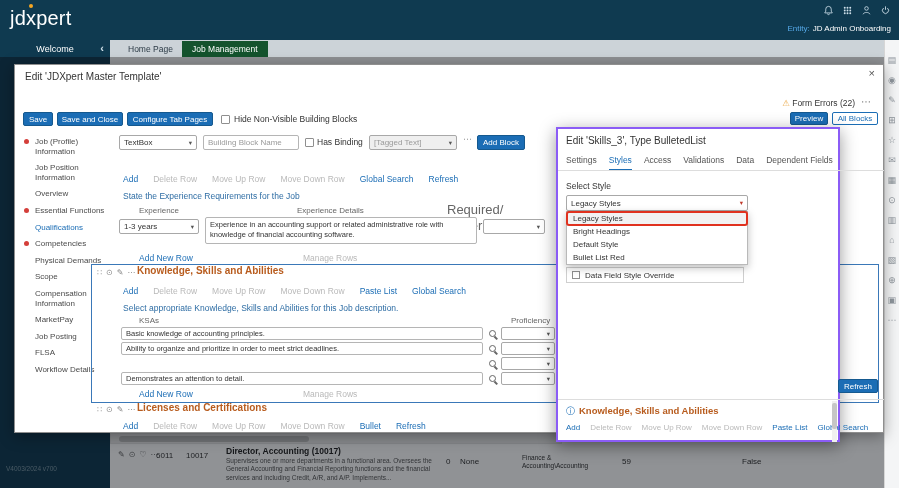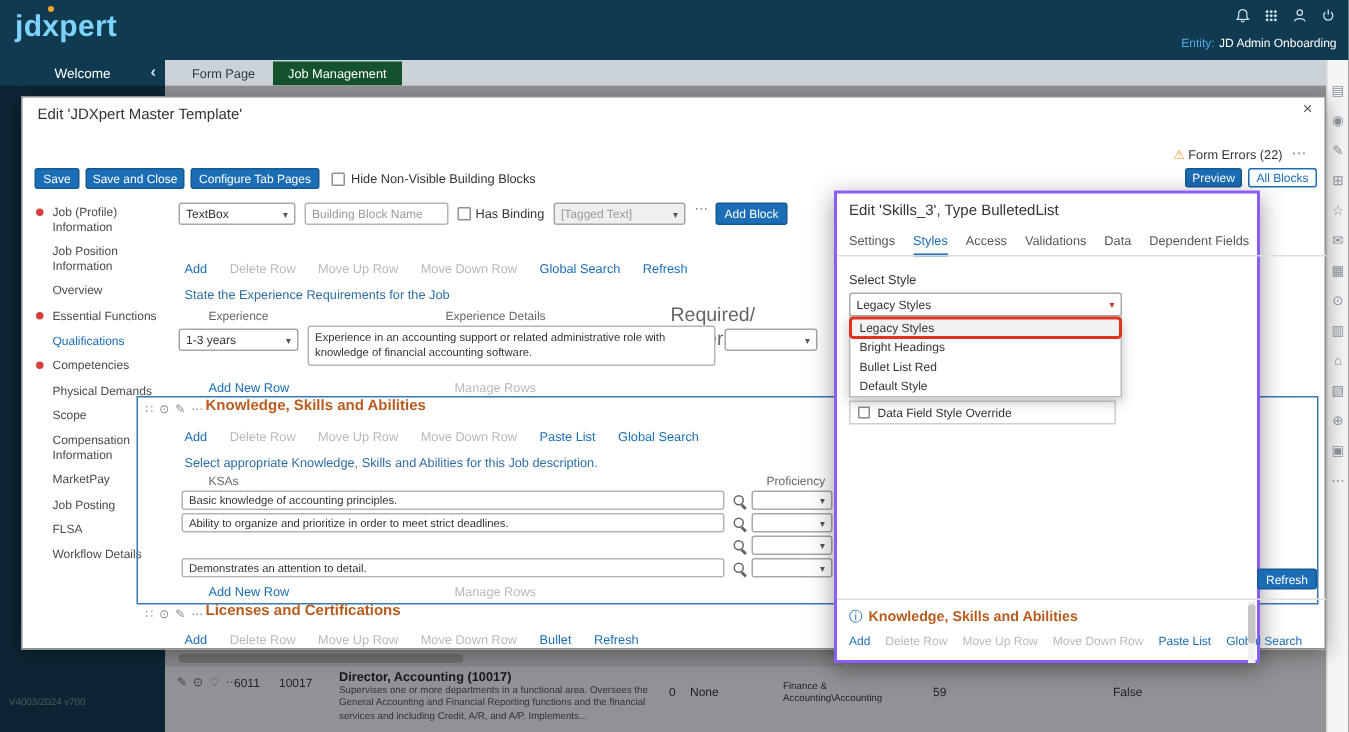--- a/index.html
+++ b/index.html
@@ -1,21 +1,21 @@
 <!DOCTYPE html>
 <html><head>
 <meta charset="utf-8">
 <style>
   *{box-sizing:border-box;margin:0;padding:0}
   html,body{width:899px;height:488px}
   body{position:relative;overflow:hidden;background:#fff;font-family:"Liberation Sans",sans-serif;box-shadow:inset 0 0 0 1px #1c1c1c}
 
   
   .header{position:absolute;left:0;top:0;width:899px;height:40px;background:#0f3a50;z-index:2}
-  .logo{position:absolute;left:10px;top:7px;color:#7dd3fc;font-size:20px;font-weight:bold;letter-spacing:.2px}
+  .logo{position:absolute;left:10px;top:7px;color:#ffffff;font-size:20px;font-weight:normal;letter-spacing:.2px}
   .logo-x{position:relative;display:inline-block}
   .logo-dot{position:absolute;left:50%;top:-3px;width:4px;height:4px;margin-left:-2px;border-radius:50%;background:#f5a623}
   .hdr-icons{position:absolute;right:8px;top:5px;display:flex;gap:8px}
   .hdr-icons svg{width:11px;height:11px;display:block}
   .entity{position:absolute;right:8px;top:24px;font-size:8px;color:#fff;white-space:nowrap}
   .entity-label{color:#56a9e8;margin-right:3px}
 
   
   .sidebar{position:absolute;left:0;top:40px;width:110px;height:448px;background:#0f3a50;z-index:1}
   .sidebar-head{position:relative;height:17px;color:#fff;font-size:9px;display:flex;align-items:center;justify-content:center}
@@ -144,21 +144,21 @@
 
 <div class="sidebar">
   <div class="sidebar-head">
     <span>Welcome</span>
     <span class="collapse">‹</span>
   </div>
   <div class="version">V4003/2024 v700</div>
 </div>
 
 <div class="tabsbar">
-  <div class="tab" style="left:8px">Form Page</div>
+  <div class="tab" style="left:8px">Home Page</div>
   <div class="tab active" style="left:72px">Job Management</div>
 </div>
 
 <div class="main-bg"></div>
 
 <div class="bgtable">
   <div class="hscroll">
       <div class="hthumb"></div>
     </div>
   <div class="bg-abs" style="left:8px;top:17px;display:flex;gap:4px;color:#666">
@@ -333,22 +333,22 @@
   </div>
   <div class="ptabline"></div>
   <div class="plabel">Select Style</div>
   <div class="sel" style="left:8px;top:66px;width:182px;height:16px">
     <span>Legacy Styles</span>
       <span class="caret red">▾</span>
   </div>
   <div class="plist">
     <div class="opt hl">Legacy Styles</div>
     <div class="opt">Bright Headings</div>
+    <div class="opt">Default Style</div>
     <div class="opt">Bullet List Red</div>
-    <div class="opt">Default Style</div>
   </div>
   <div class="redbox" style="left:8px;top:82px;width:182px;height:15px;position:absolute;z-index:4"></div>
   <div class="override">
     <span class="box"></span>
     <span>Data Field Style Override</span>
   </div>
   <div class="btn fill" style="left:280px;top:250px;width:40px;height:14px">Refresh</div>
   <div class="pdivider"></div>
   <div class="pv-title">
     <span class="info">ⓘ</span><span>Knowledge, Skills and Abilities</span>

